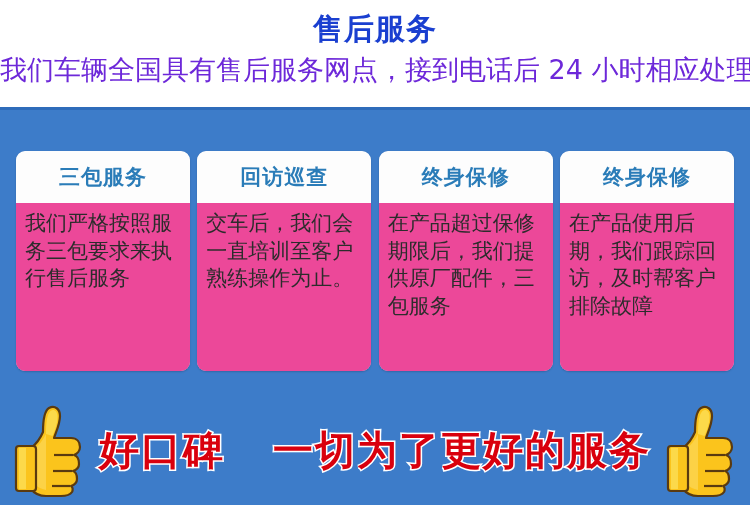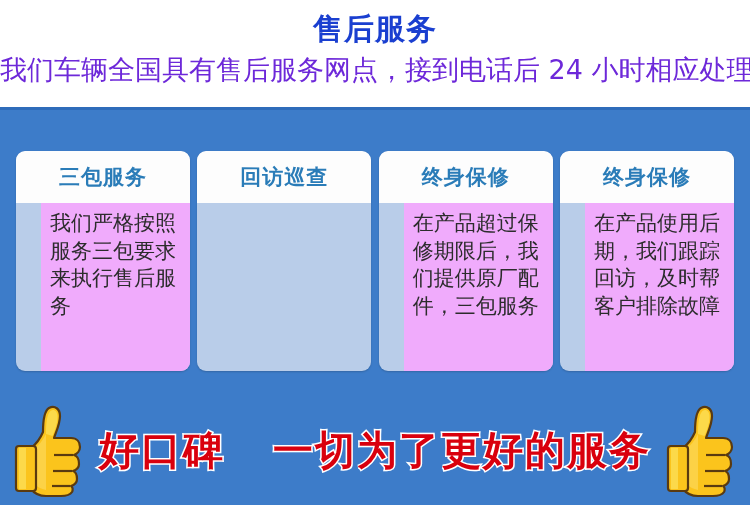--- a/index.html
+++ b/index.html
@@ -96,23 +96,22 @@
     font-size: 21px;
     font-weight: bold;
     color: #2a7cb8;
     letter-spacing: 1px;
     line-height: 1;
     font-family: "DejaVu Sans", "Liberation Sans", sans-serif;
   }
   .card-body {
     flex: 1 1 auto;
     padding: 7px 9px 6px 9px;
-    background: #f0abfc;
+    background: #ec4899;
     box-sizing: border-box;
-    margin-left: 25px;
   }
   .card-body-text {
     font-size: 21px;
     line-height: 1.32;
     color: #2c2c2c;
     word-break: break-all;
     font-family: "DejaVu Sans", "Liberation Sans", sans-serif;
   }
 
   
@@ -169,20 +168,23 @@
           <span class="card-header-title">三包服务</span>
         </div>
         <div class="card-body">
           <div class="card-body-text">我们严格按照服务三包要求来执行售后服务</div>
         </div>
       </div>
 
       <div class="card">
         <div class="card-header">
           <span class="card-header-title">回访巡查</span>
+        </div>
+        <div class="card-body">
+          <div class="card-body-text">交车后，我们会一直培训至客户熟练操作为止。</div>
         </div>
       </div>
 
       <div class="card">
         <div class="card-header">
           <span class="card-header-title">终身保修</span>
         </div>
         <div class="card-body">
           <div class="card-body-text">在产品超过保修期限后，我们提供原厂配件，三包服务</div>
         </div>

